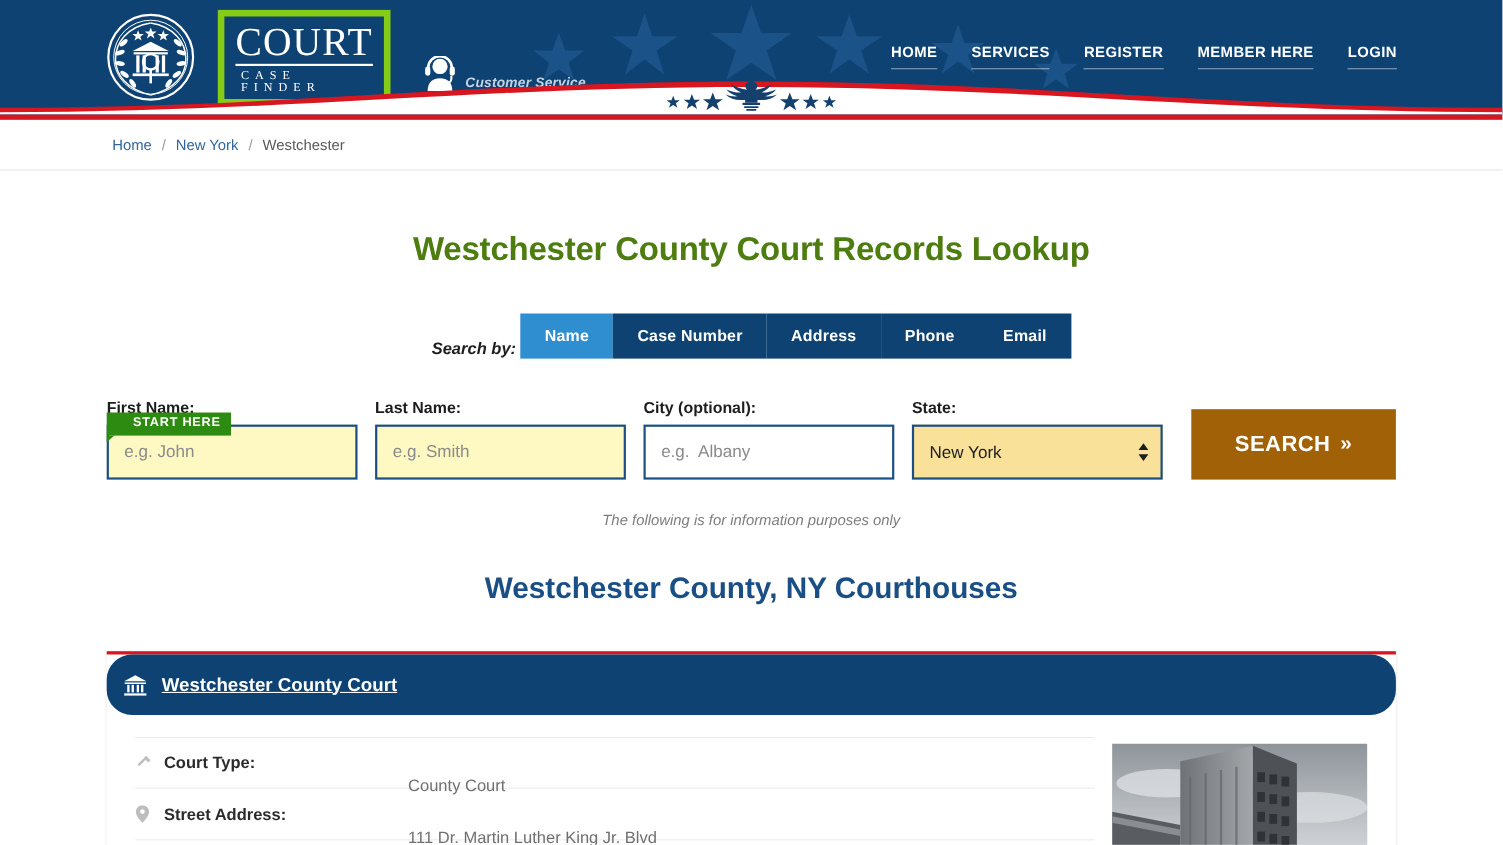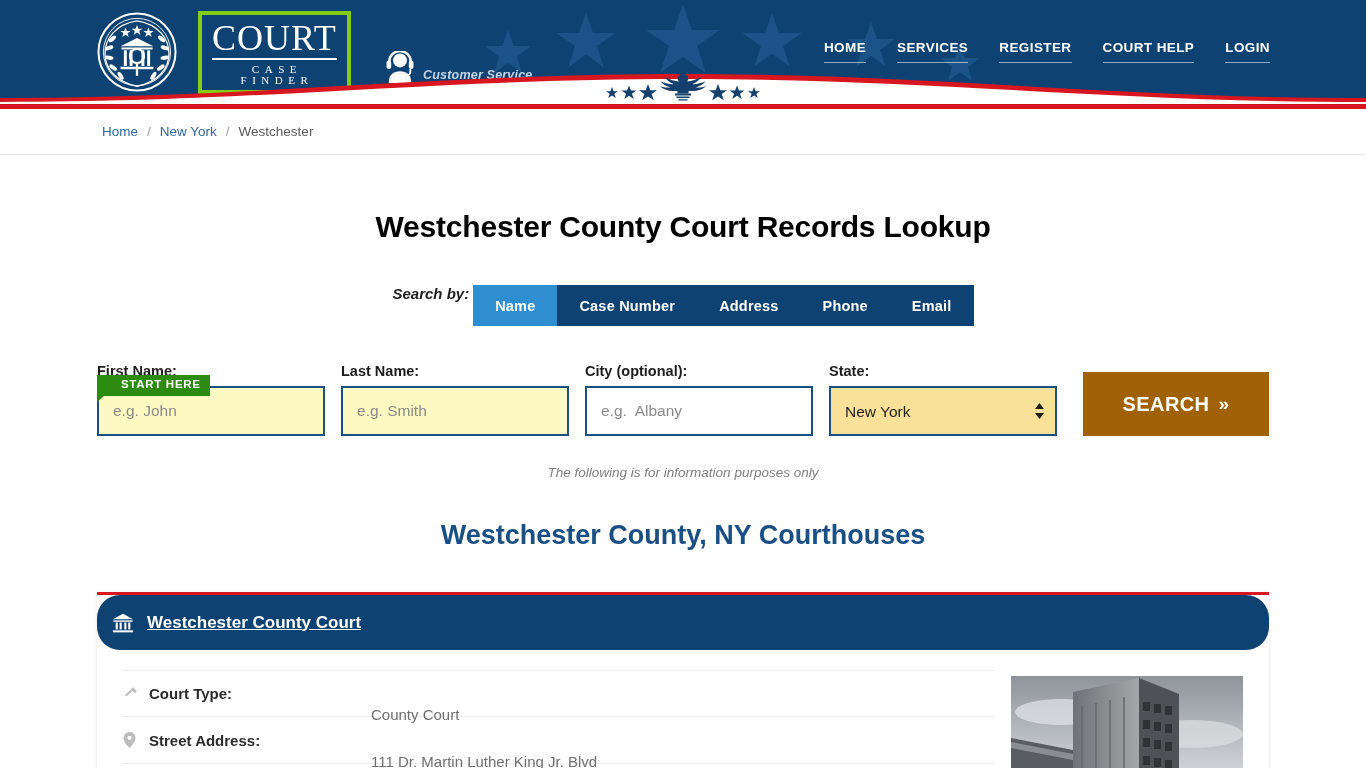--- a/index.html
+++ b/index.html
@@ -34,23 +34,23 @@
   .logo-block {
     position: absolute;
     left: 96px; top: 11px;
     width: 250px; height: 82px;
     display: flex;
     align-items: center;
   }
   .logo-seal { width: 82px; height: 82px; flex: none; }
   .logo-words {
     margin-left: 20px;
-    border: 4px solid #84cc16;
+    border: 6px solid #84cc16;
     padding: 5px 10px 4px 10px;
-    text-align: center;
+    text-align: left;
     line-height: 1;
   }
   .logo-court {
     font-family: "Liberation Serif", serif;
     color: #ffffff;
     font-size: 36px;
     letter-spacing: 1px;
     font-weight: 400;
     display: block;
     border-bottom: 2px solid #ffffff;
@@ -153,31 +153,31 @@
     margin: 0 9px;
   }
 
   
   .page-main {
     width: 1366px;
     background: #ffffff;
   }
   .page-title {
     text-align: center;
-    color: #000000;
+    color: #4d7c0f;
     font-size: 30px;
     font-weight: bold;
     margin: 55px 0 0 0;
     letter-spacing: -.2px;
   }
 
   .searchby-row {
     display: flex;
     justify-content: center;
-    align-items: flex-start;
+    align-items: flex-end;
     margin-top: 41px;
     gap: 0;
   }
   .searchby-label {
     color: #1d1d1d;
     font-size: 15px;
     font-style: italic;
     font-weight: bold;
     margin-right: 4px;
   }
@@ -451,21 +451,21 @@
       <div class="cs-text">
         <span class="cs-label">Customer Service</span>
         <span class="cs-phone">1-800-309-9351</span>
       </div>
     </div>
 
     <nav class="main-nav">
       <a class="nav-link">HOME</a>
       <a class="nav-link">SERVICES</a>
       <a class="nav-link">REGISTER</a>
-      <a class="nav-link">COURT HELP</a>
+      <a class="nav-link">MEMBER HERE</a>
       <a class="nav-link">LOGIN</a>
     </nav>
   </div>
 
   <svg class="swoosh" viewBox="0 0 1366 46" preserveAspectRatio="none">
     <path d="M0,46 L0,40 C260,40 430,16 683,16 C936,16 1106,40 1366,40 L1366,46 Z" fill="#d8161f"></path>
     <path d="M0,46 L0,44 C260,44 430,21 683,21 C936,21 1106,44 1366,44 L1366,46 Z" fill="#ffffff"></path>
   </svg>
 
   <div class="eagle-wrap">

